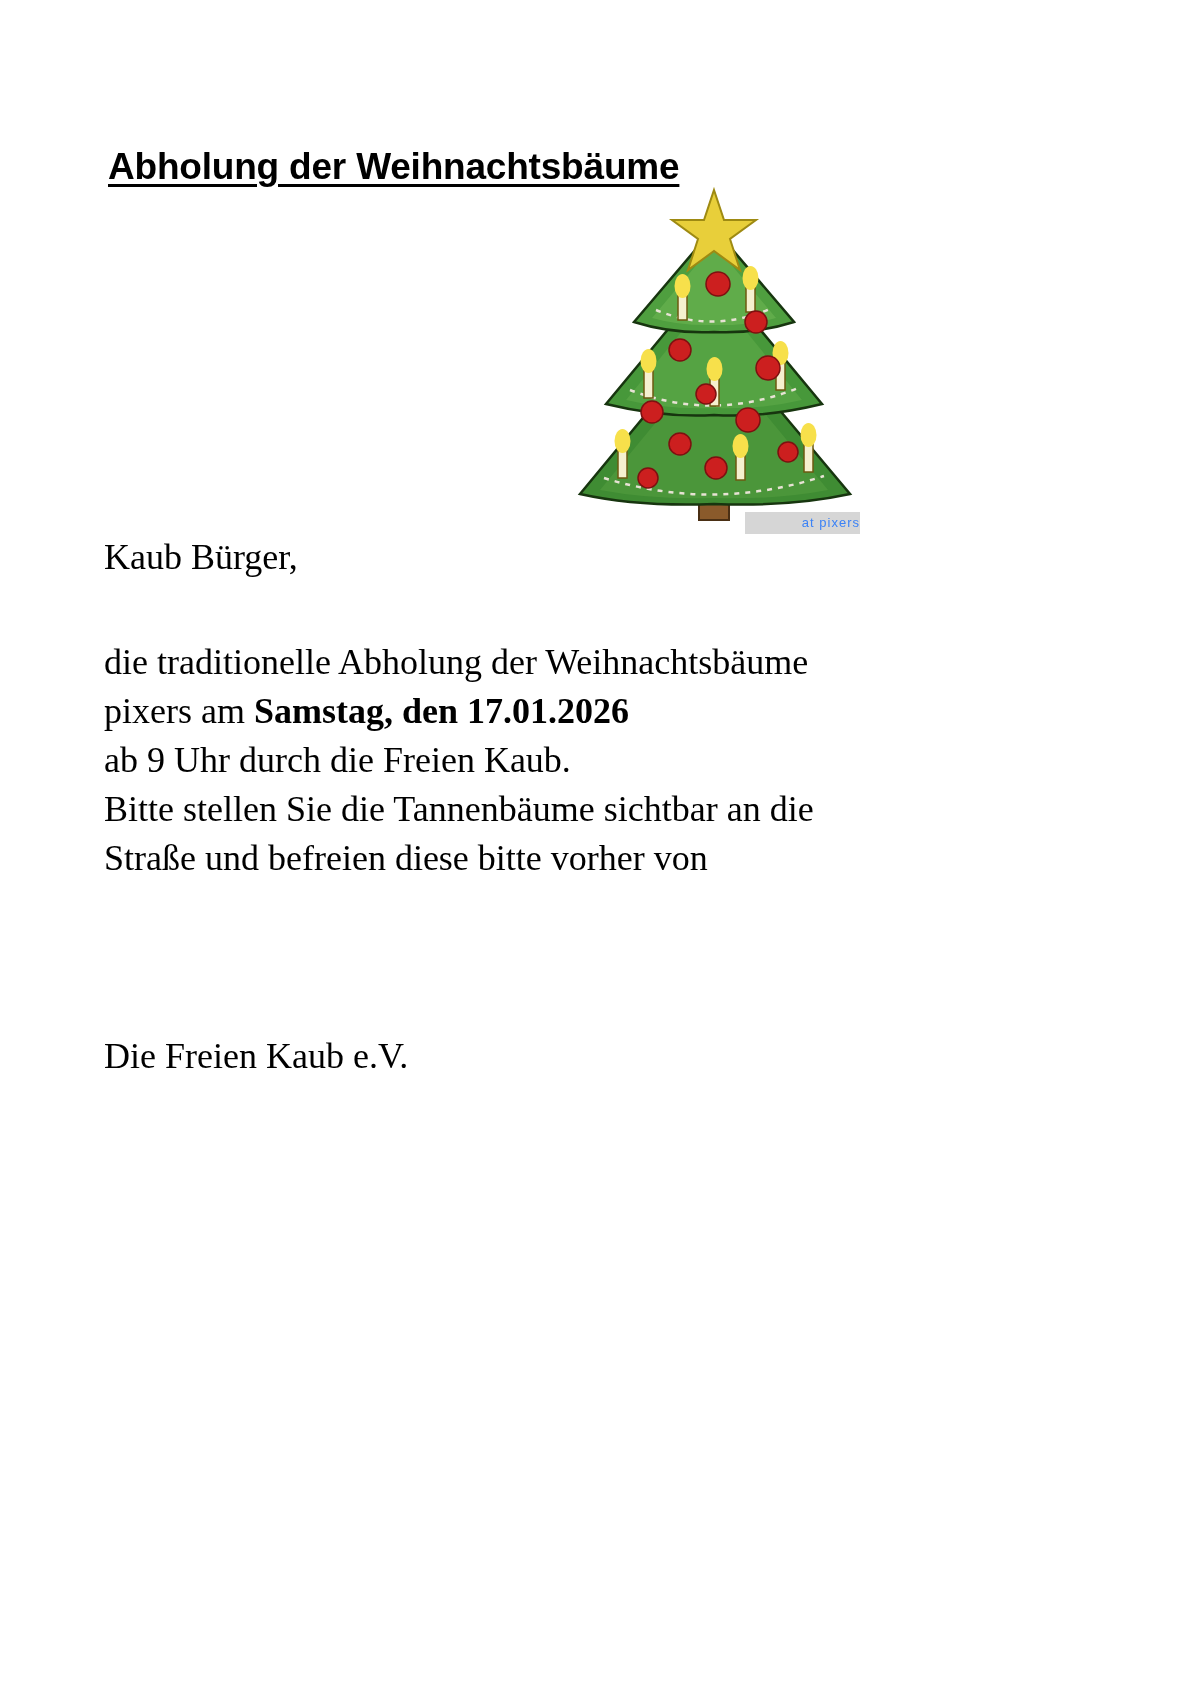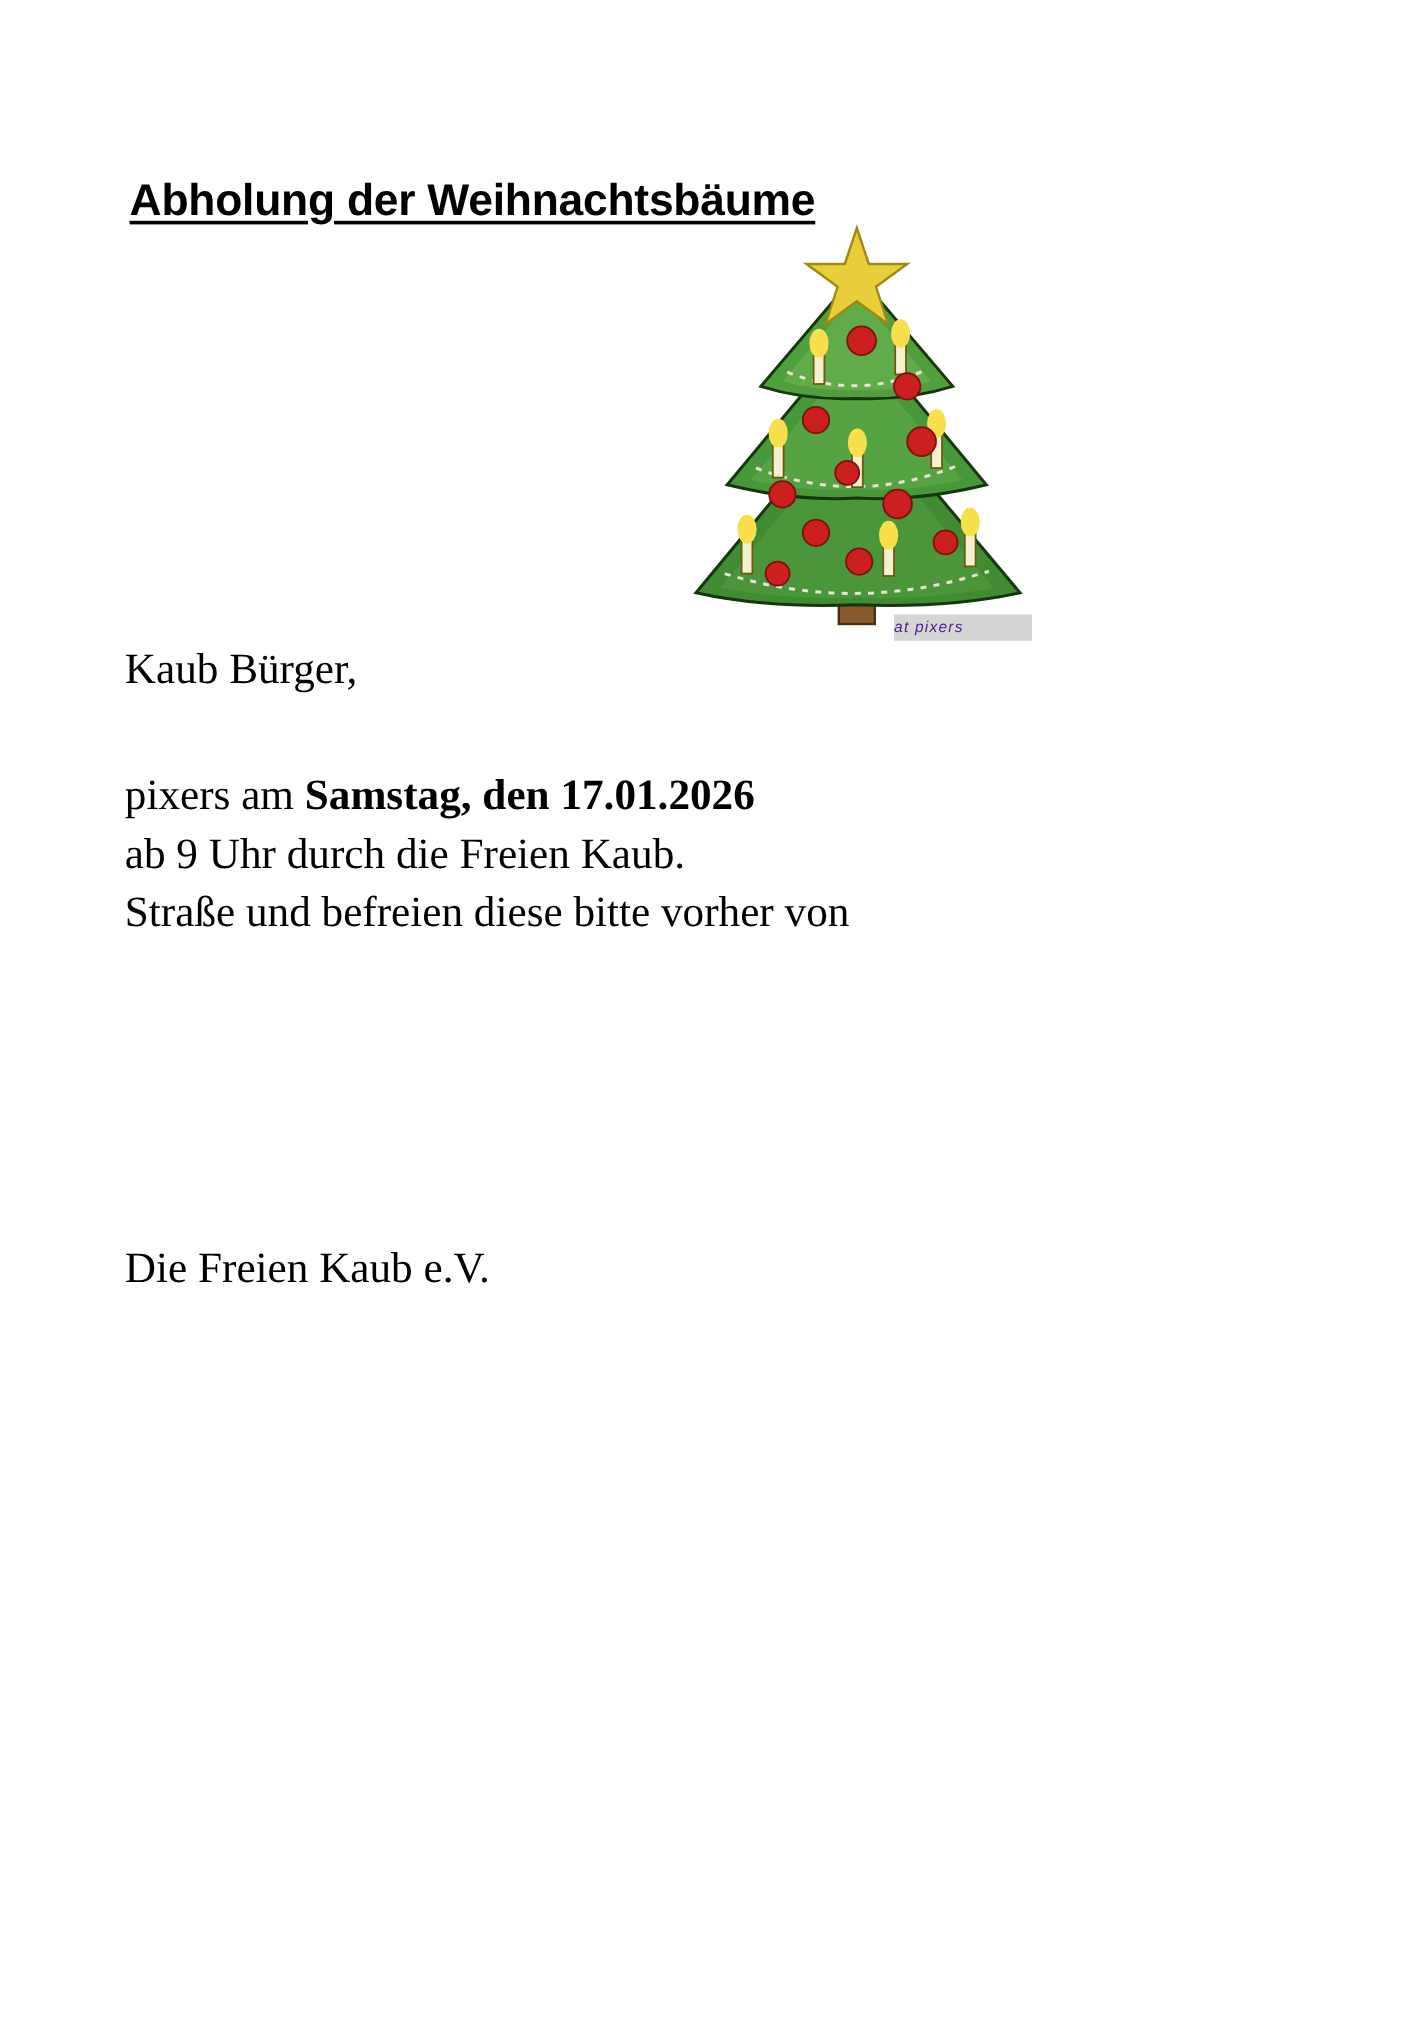--- a/index.html
+++ b/index.html
@@ -48,27 +48,26 @@
     width: 100%;
     height: 100%;
   }
   .watermark {
     position: absolute;
     left: 185px;
     top: 330px;
     width: 115px;
     height: 22px;
     background: rgba(180,180,180,0.55);
-    color: #4c1d95;
+    color: #3b82f6;
     font-family: "Liberation Sans", sans-serif;
     font-size: 13px;
     letter-spacing: 1px;
-    text-align: left;
+    text-align: right;
     line-height: 22px;
-    font-style: italic;
   }
 
   
   .salutation {
     position: absolute;
     left: 104px;
     top: 535px;
     font-size: 36px;
     line-height: 1.25;
   }
@@ -154,20 +153,22 @@
         <circle cx="156" cy="286" r="11" fill="#cc1f1f"></circle>
         <circle cx="88" cy="296" r="10" fill="#cc1f1f"></circle>
       </g>
     </svg>
     <div class="watermark">at pixers</div>
   </div>
 
   <div class="salutation">Kaub Bürger,</div>
 
   <div class="body-block">
+    <p>die traditionelle Abholung der Weihnachtsbäume</p>
     <p><span>pixers am </span><span class="strong">Samstag, den 17.01.2026</span></p>
     <p>ab 9 Uhr durch die Freien Kaub.</p>
+    <p>Bitte stellen Sie die Tannenbäume sichtbar an die</p>
     <p>Straße und befreien diese bitte vorher von</p>
   </div>
 
   <div class="signature">Die Freien Kaub e.V.</div>
 
 </div>
 
 </body></html>

